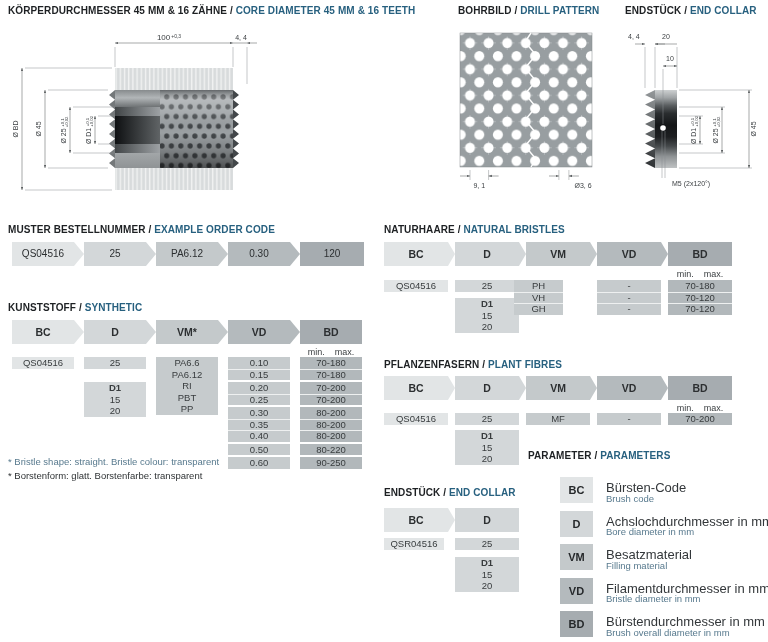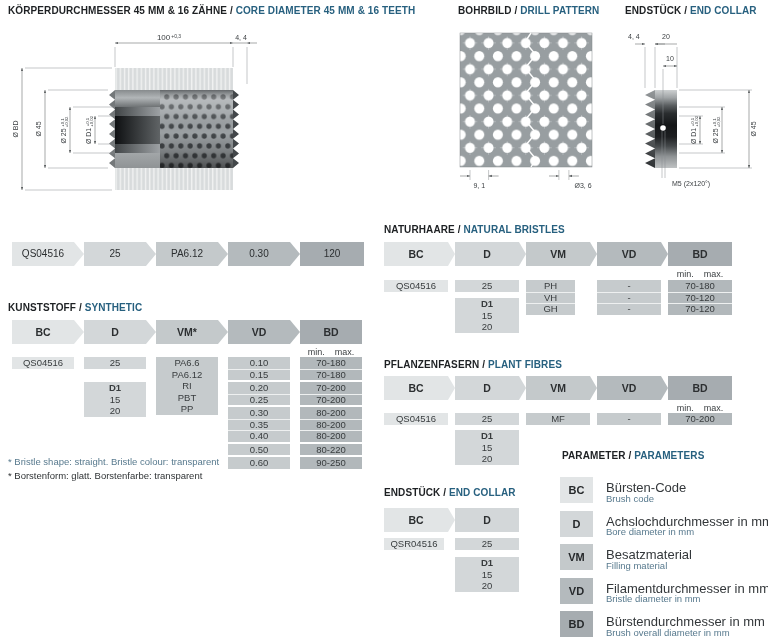--- a/index.html
+++ b/index.html
@@ -39,25 +39,26 @@
   .dimf{stroke:#8a8e90;stroke-width:.5;fill:none;}
 </style>
 </head>
 <body>
 
 <div id="page">
 
   <div class="sec-title" style="left:8px;top:5px"><span class="de">KÖRPERDURCHMESSER 45 MM &amp; 16 ZÄHNE</span><span class="sep"> / </span><span class="en">CORE DIAMETER 45 MM &amp; 16 TEETH</span></div>
   <div class="sec-title" style="left:458px;top:5px"><span class="de">BOHRBILD</span><span class="sep"> / </span><span class="en">DRILL PATTERN</span></div>
   <div class="sec-title" style="left:625px;top:5px"><span class="de">ENDSTÜCK</span><span class="sep"> / </span><span class="en">END COLLAR</span></div>
+  <div class="sec-title" style="left:8px;top:224px"><span class="de">MUSTER BESTELLNUMMER</span><span class="sep"> / </span><span class="en">EXAMPLE ORDER CODE</span></div>
   <div class="sec-title" style="left:384px;top:224px"><span class="de">NATURHAARE</span><span class="sep"> / </span><span class="en">NATURAL BRISTLES</span></div>
   <div class="sec-title" style="left:8px;top:302px"><span class="de">KUNSTSTOFF</span><span class="sep"> / </span><span class="en">SYNTHETIC</span></div>
   <div class="sec-title" style="left:384px;top:359px"><span class="de">PFLANZENFASERN</span><span class="sep"> / </span><span class="en">PLANT FIBRES</span></div>
   <div class="sec-title" style="left:384px;top:487px"><span class="de">ENDSTÜCK</span><span class="sep"> / </span><span class="en">END COLLAR</span></div>
-  <div class="sec-title" style="left:562px;top:450px"><span class="de">PARAMETER</span><span class="sep"> / </span><span class="en">PARAMETERS</span></div>
+  <div class="sec-title" style="left:528px;top:450px"><span class="de">PARAMETER</span><span class="sep"> / </span><span class="en">PARAMETERS</span></div>
 
   <svg class="draw" style="left:8px;top:24px" width="250" height="182" viewBox="0 0 250 182">
     <defs>
       <marker id="arA" markerWidth="7" markerHeight="6" refX="5.5" refY="2" orient="auto-start-reverse">
         <path d="M0,0L5.5,2L0,4Z" fill="#5b5f61"></path>
         </marker>
       <pattern id="brP" width="4.2" height="22" patternUnits="userSpaceOnUse">
         <rect width="4.2" height="22" fill="#d8dbdc"></rect>
           <rect x="2.4" width="1.4" height="22" fill="#f1f2f2"></rect>
         </pattern>
@@ -269,21 +270,21 @@
         <span>min.</span>
         <span>max.</span>
       </div>
     <div class="cell bgA" style="left:0;top:38px;width:64px">QS04516</div>
     <div class="cell bgB" style="left:71px;top:38px;width:64px">25</div>
     <div class="colblock bgB" style="left:71px;top:56px;width:64px">
       <div class="r b">D1</div>
       <div class="r">15</div>
       <div class="r">20</div>
     </div>
-    <div class="colblock" style="left:142px;top:38px;width:49px">
+    <div class="colblock" style="left:130px;top:38px;width:49px">
       <div class="r bgC">PH</div>
       <div class="r bgC bt">VH</div>
       <div class="r bgC bt">GH</div>
     </div>
     <div class="colblock" style="left:213px;top:38px;width:64px">
       <div class="r bgC">-</div>
       <div class="r bgC bt">-</div>
       <div class="r bgC bt">-</div>
     </div>
     <div class="colblock" style="left:284px;top:38px;width:64px">

